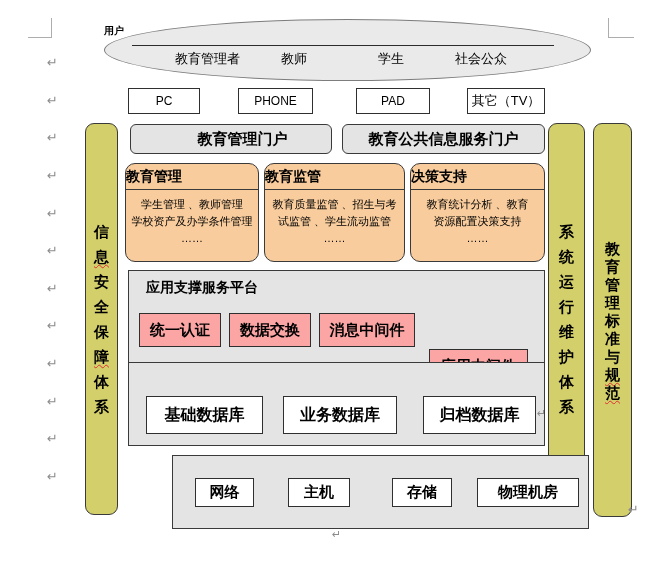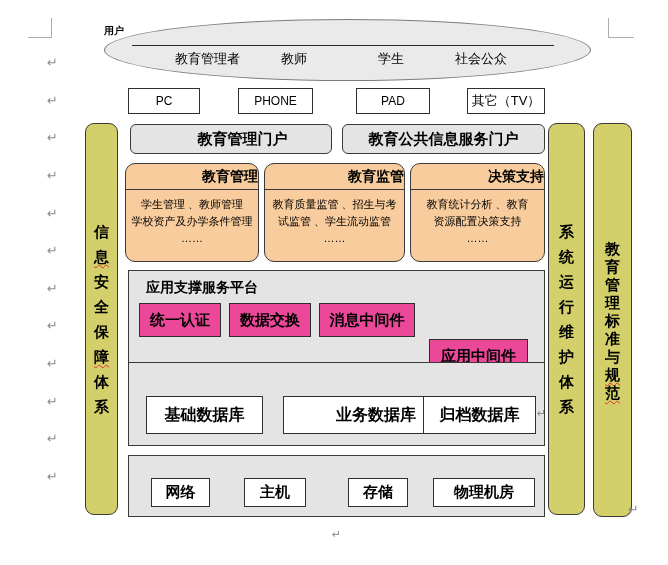--- a/index.html
+++ b/index.html
@@ -43,41 +43,41 @@
   
   .portal{top:124px;height:30px;background:#e4e4e4;border:1.5px solid #3a3a3a;border-radius:6px;display:flex;align-items:center;justify-content:center;font-weight:bold;font-size:15px;}
   .portal1{left:130px;width:202px;padding-left:23px;}
   .portal2{left:342px;width:203px;}
 
   
   .domain{top:163px;height:99px;background:#f9cc9d;border:1.5px solid #3a3a3a;border-radius:10px;overflow:hidden;}
   .domain1{left:125px;width:134px;}
   .domain2{left:264px;width:141px;}
   .domain3{left:410px;width:135px;}
-  .domain-title{height:25px;line-height:25px;text-align:right;font-weight:bold;font-size:14px;border-bottom:1.5px solid #3a3a3a;}
+  .domain-title{height:25px;line-height:25px;text-align:left;font-weight:bold;font-size:14px;border-bottom:1.5px solid #3a3a3a;}
   .domain-body{padding:6px 2px 0 2px;font-size:11px;line-height:1.55;text-align:center;white-space:pre-line;}
 
   
   .layer{left:128px;width:417px;background:#e4e4e4;border:1.5px solid #3a3a3a;}
   .platform{top:270px;height:100px;}
   .platform-title{position:absolute;left:17px;top:8px;font-weight:bold;font-size:14px;}
-  .module{position:absolute;top:32px;height:32px;background:#ec4899;border:1.5px solid #2f2f2f;display:flex;align-items:center;justify-content:center;font-weight:bold;font-size:15px;}
+  .module{position:absolute;top:42px;height:32px;background:#fca5a5;border:1.5px solid #2f2f2f;display:flex;align-items:center;justify-content:center;font-weight:bold;font-size:15px;}
   .mod1{left:10px;width:80px;}
   .mod2{left:100px;width:80px;}
   .mod3{left:190px;width:94px;}
   .mod4{left:300px;width:97px;margin-top:36px;}
 
   .dblayer{top:362px;height:84px;}
   .dbbox{position:absolute;top:33px;height:36px;background:#fff;border:1.5px solid #2f2f2f;display:flex;align-items:center;justify-content:center;font-weight:bold;font-size:16px;}
   .db1{left:17px;width:115px;}
-  .db2{left:154px;width:112px;padding-left:36px;}
+  .db2{left:154px;width:112px;}
   .db3{left:294px;width:111px;}
   .db-mark{position:absolute;left:408px;top:44px;}
 
-  .infra{top:455px;height:62px;}
+  .infra{top:455px;height:74px;margin-left:44px;}
   .infrabox{position:absolute;top:22px;height:27px;background:#fff;border:1.5px solid #2f2f2f;display:flex;align-items:center;justify-content:center;font-weight:bold;font-size:15px;}
   .if1{left:22px;width:57px;}
   .if2{left:115px;width:60px;}
   .if3{left:219px;width:58px;}
   .if4{left:304px;width:100px;}
 
   
   .caption-row{left:128px;top:528px;width:417px;display:flex;justify-content:center;align-items:flex-start;gap:3px;}
   .caption{font-weight:bold;font-size:17px;letter-spacing:1px;color:#6f35c9;line-height:20px;}
 

